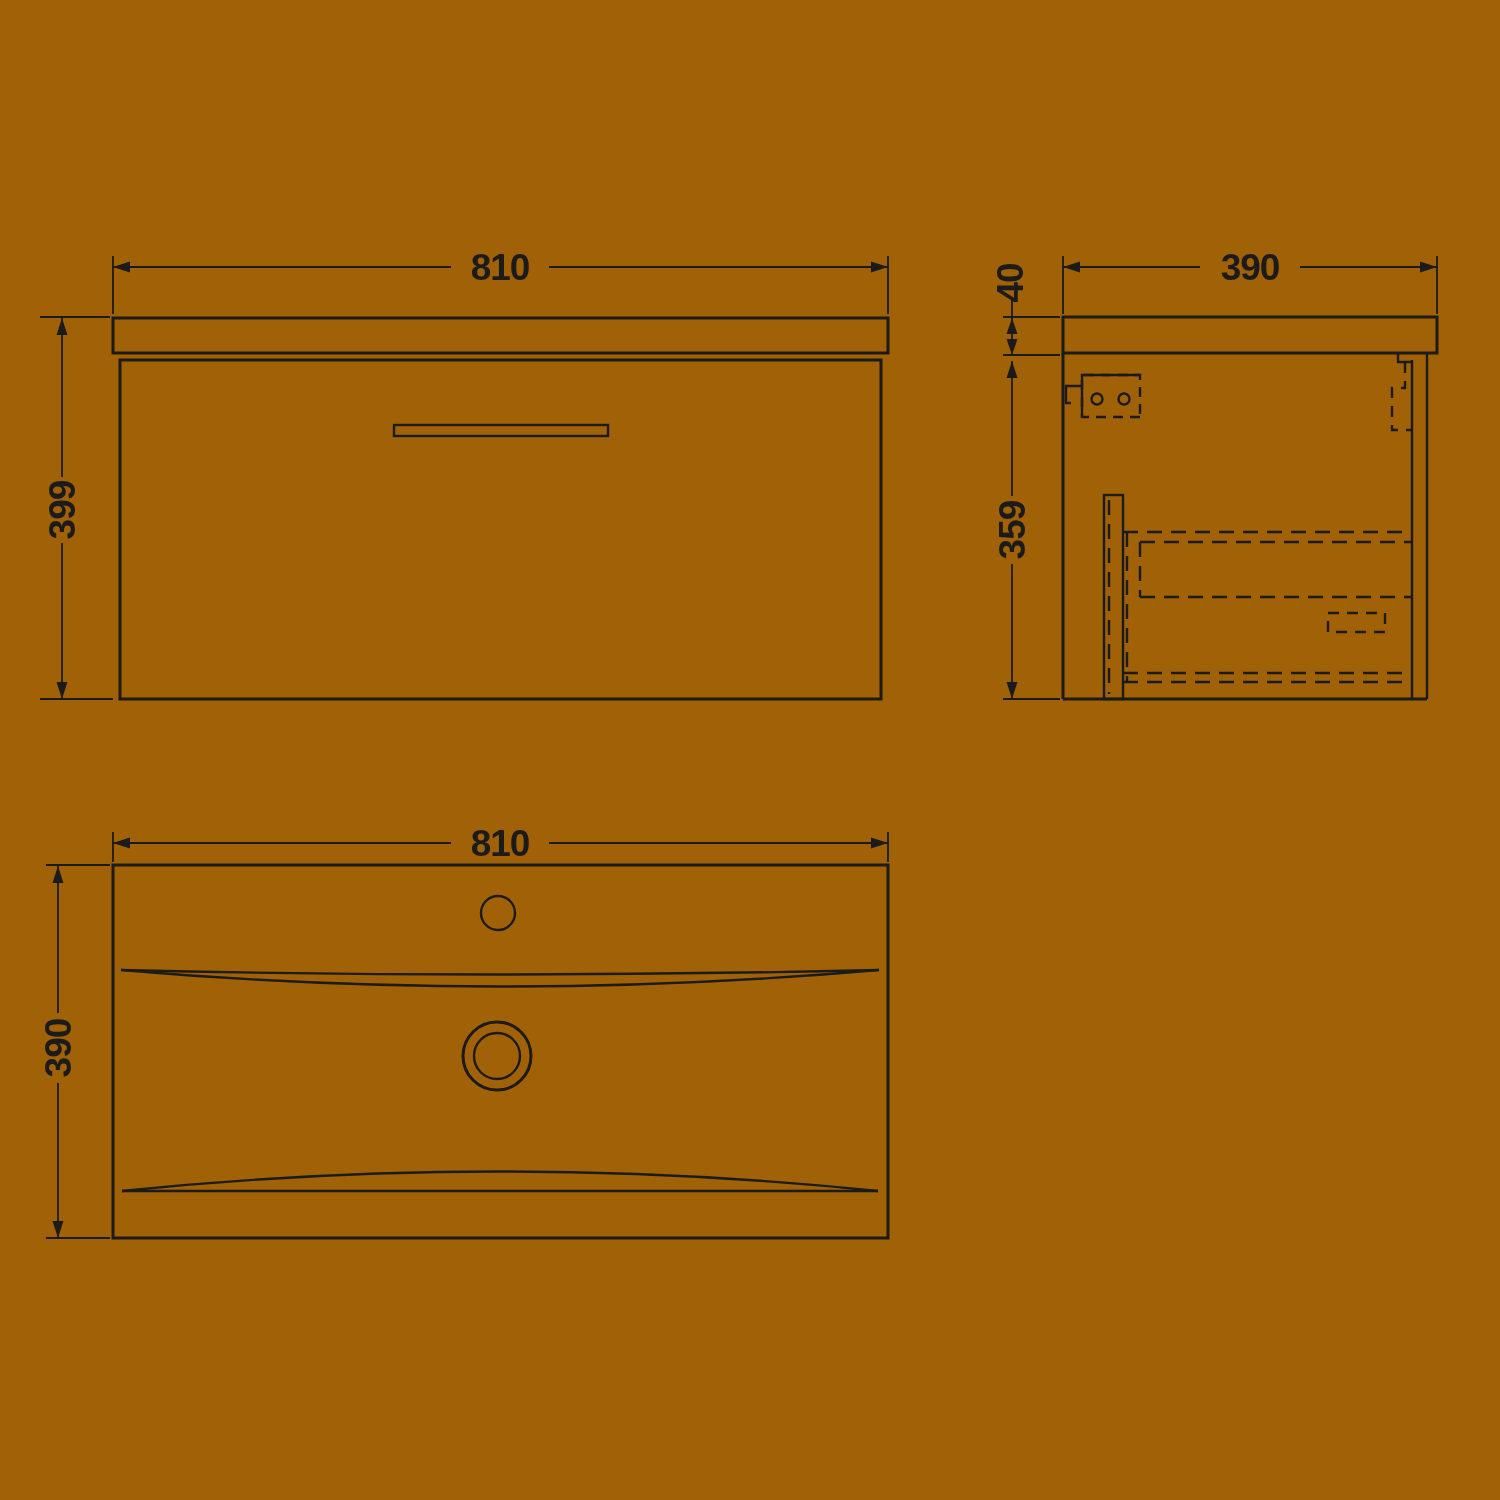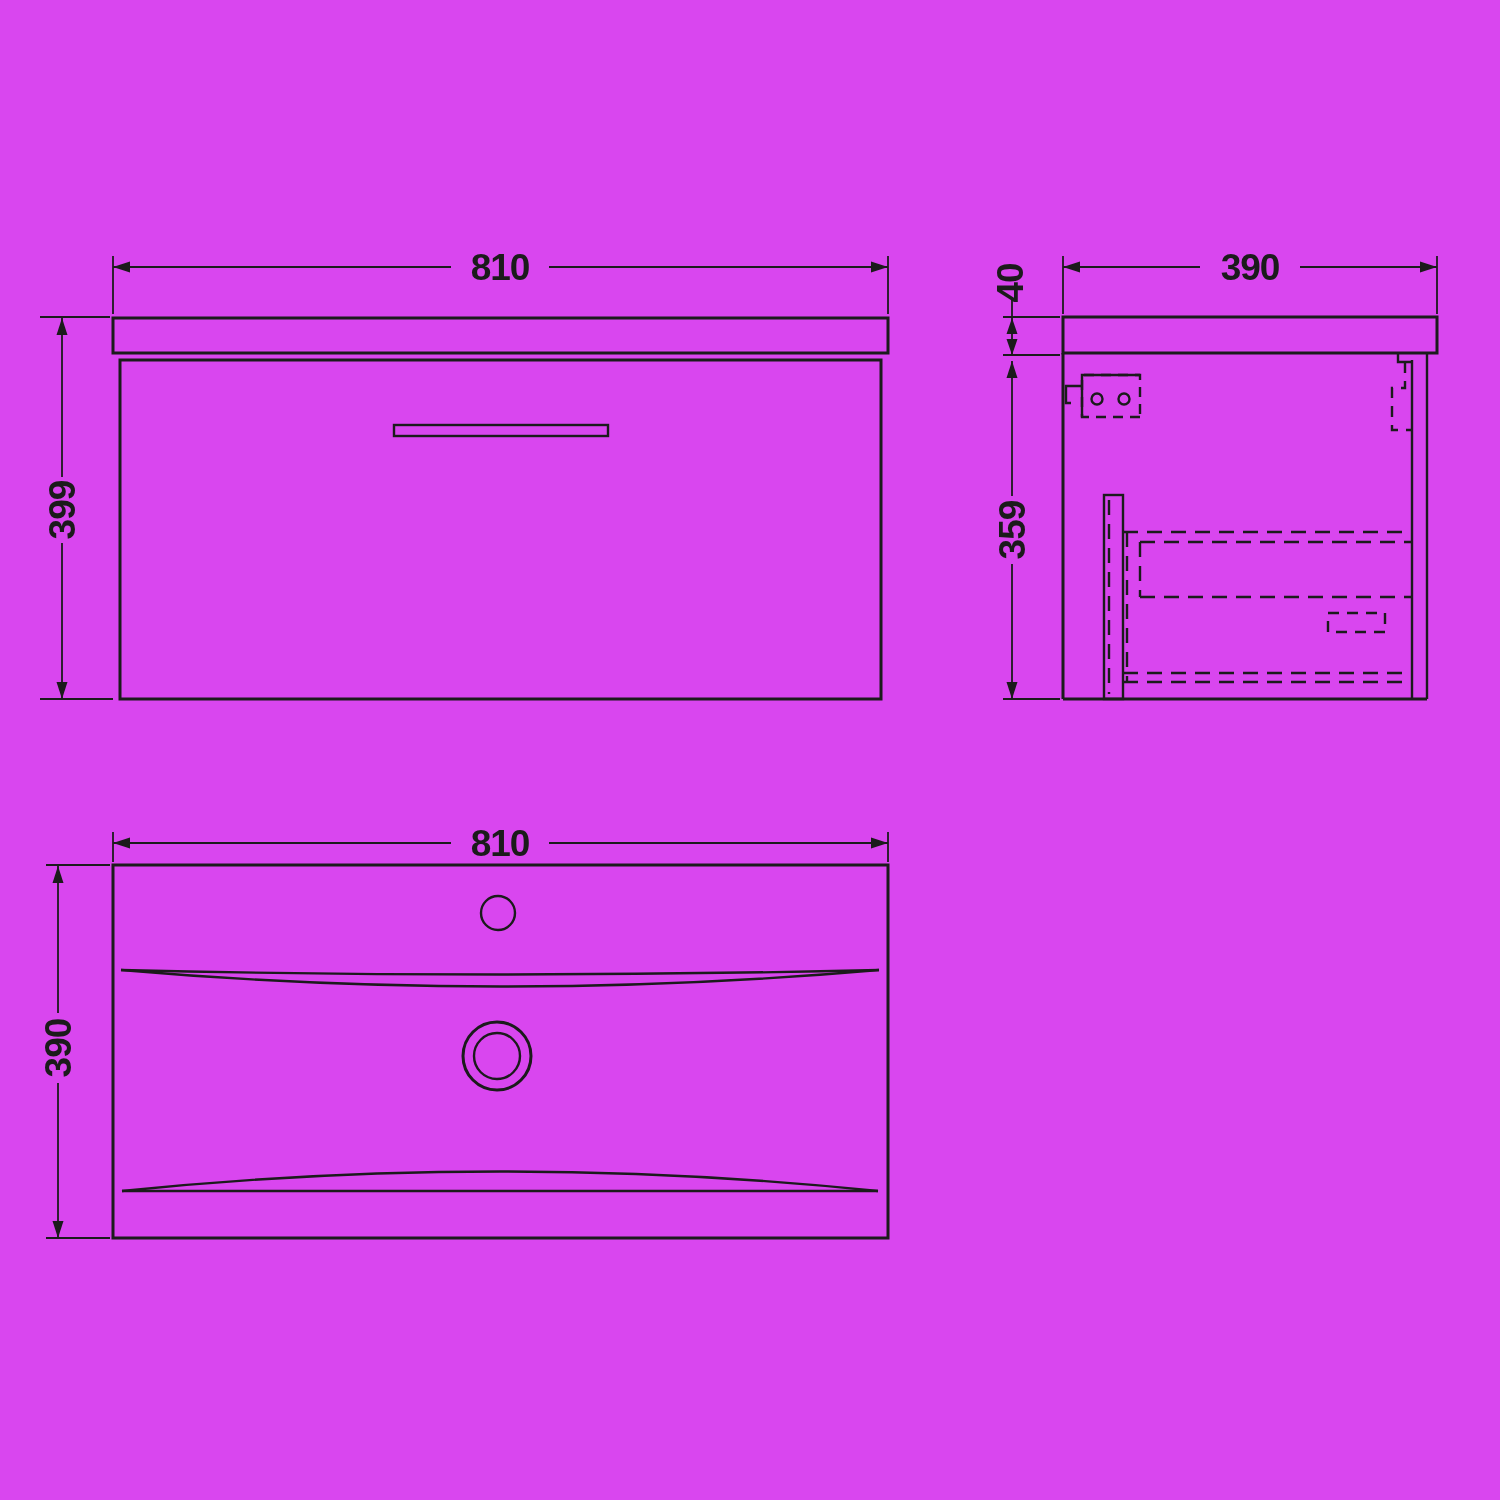--- a/index.html
+++ b/index.html
@@ -1,16 +1,16 @@
 <!DOCTYPE html>
 <html><head>
 <meta charset="utf-8">
 <style>
   html,body{margin:0;padding:0;background:#ffffff;}
-  #canvas{position:relative;width:1500px;height:1500px;background:#d946ef;overflow:hidden;}
+  #canvas{position:relative;width:1500px;height:1500px;background:#a16207;overflow:hidden;}
   svg{position:absolute;left:0;top:0;}
   text{font-family:"Liberation Sans","DejaVu Sans",sans-serif;font-weight:bold;font-size:37px;fill:#1b1b1b;letter-spacing:-1px;}
   .obj{stroke:#1b1b1b;stroke-width:3;fill:none;}
   .obj2{stroke:#1b1b1b;stroke-width:2.4;fill:none;}
   .hid{stroke:#1b1b1b;stroke-width:2.4;fill:none;stroke-dasharray:15 9;}
   .hid2{stroke:#1b1b1b;stroke-width:2.4;fill:none;stroke-dasharray:11 8;}
   .dim{stroke:#1b1b1b;stroke-width:1.8;fill:none;}
   .arr{fill:#1b1b1b;stroke:none;}
 </style>
 </head>

